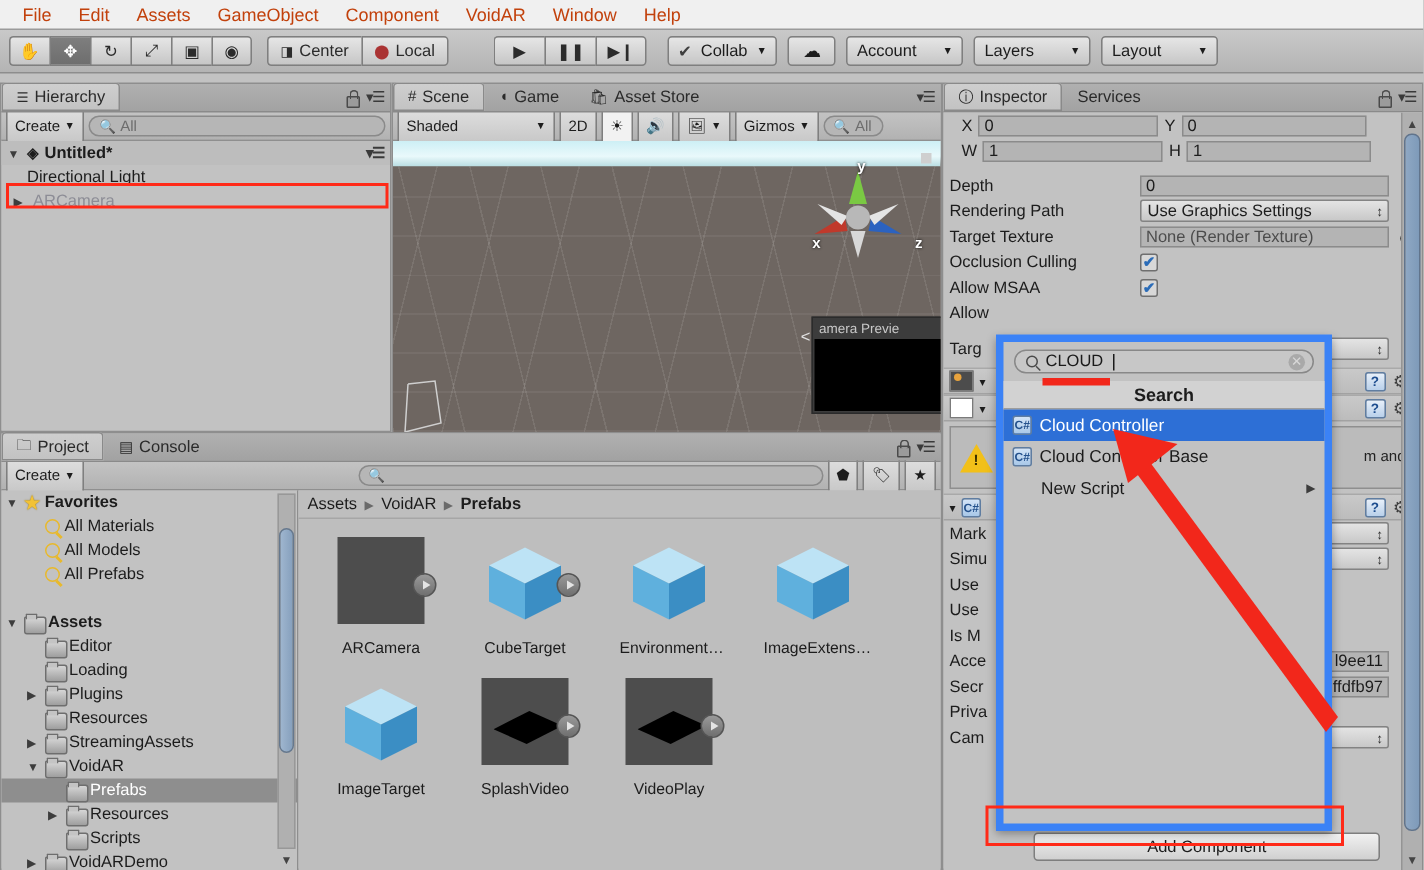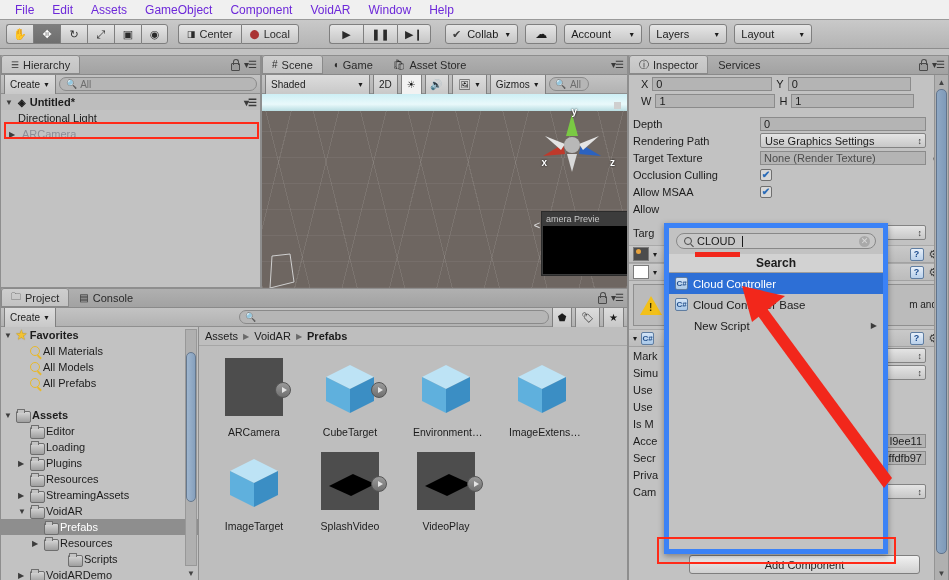--- a/index.html
+++ b/index.html
@@ -13,21 +13,21 @@
     position: relative;
     -webkit-font-smoothing: none;
   }
   .app { position:relative; width:949px; height:580px; background:#c2c2c2; }
 
   
   .menubar {
     height: 20px; background:#f0f0f0; display:flex; align-items:center;
     padding-left: 6px; border-bottom: 1px solid #9a9a9a;
   }
-  .menubar .mi { padding: 1px 9px; font-size:12px; color:#6d28d9; cursor:default; }
+  .menubar .mi { padding: 1px 9px; font-size:12px; color:#c2410c; cursor:default; }
 
   
   .toolbar {
     height:29px; background: linear-gradient(#c9c9c9,#b4b4b4);
     border-bottom:1px solid #8d8d8d; display:flex; align-items:center; padding:0 6px;
     position:relative;
   }
   .btngrp { display:flex; margin-right:10px; }
   .tbtn {
     height:20px; min-width:27px; display:flex; align-items:center; justify-content:center;
@@ -687,21 +687,21 @@
             <div class="p-row sel" style="padding-left: 31px;">
               <span class="arrow"></span>
               <span class="folder"></span>
               <span>Prefabs</span>
             </div>
             <div class="p-row" style="padding-left: 31px;">
               <span class="arrow">▶</span>
               <span class="folder"></span>
               <span>Resources</span>
             </div>
-            <div class="p-row" style="padding-left: 31px; margin-left: 24px;">
+            <div class="p-row" style="padding-left: 31px;">
               <span class="arrow"></span>
               <span class="folder"></span>
               <span>Scripts</span>
             </div>
             <div class="p-row" style="padding-left: 17px;">
               <span class="arrow">▶</span>
               <span class="folder"></span>
               <span>VoidARDemo</span>
             </div>
           </div>

